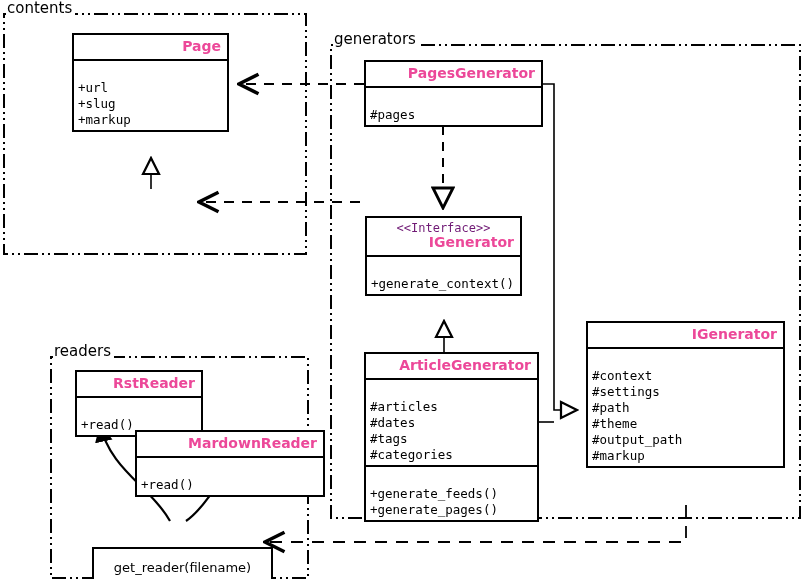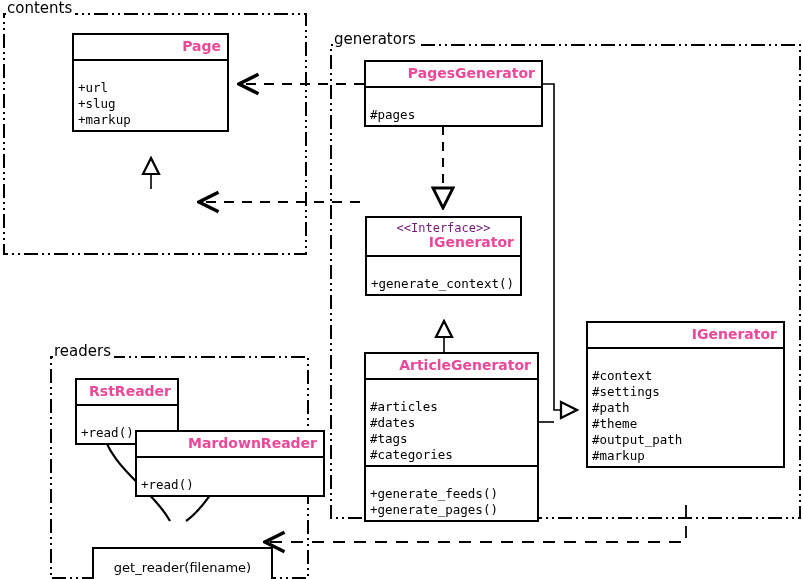--- a/index.html
+++ b/index.html
@@ -205,21 +205,21 @@
     <div class="uml-compartment uml-sep">
       <div class="uml-item">#context</div>
       <div class="uml-item">#settings</div>
       <div class="uml-item">#path</div>
       <div class="uml-item">#theme</div>
       <div class="uml-item">#output_path</div>
       <div class="uml-item">#markup</div>
     </div>
   </div>
 
-  <div class="uml-class" style="left:75px; top:378px; width:104px;">
+  <div class="uml-class" style="left:75px; top:370px; width:128px;">
     <div class="uml-name">RstReader</div>
     <div class="uml-compartment uml-sep">
       <div class="uml-item">+read()</div>
     </div>
   </div>
 
   <div class="uml-class" style="left:135px; top:430px; width:190px;">
     <div class="uml-name">MardownReader</div>
     <div class="uml-compartment uml-sep">
       <div class="uml-item">+read()</div>

